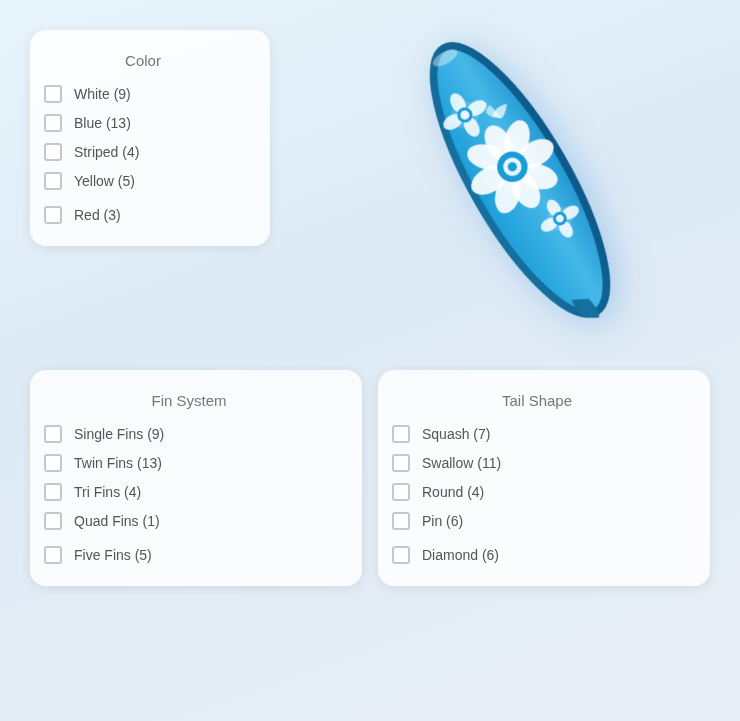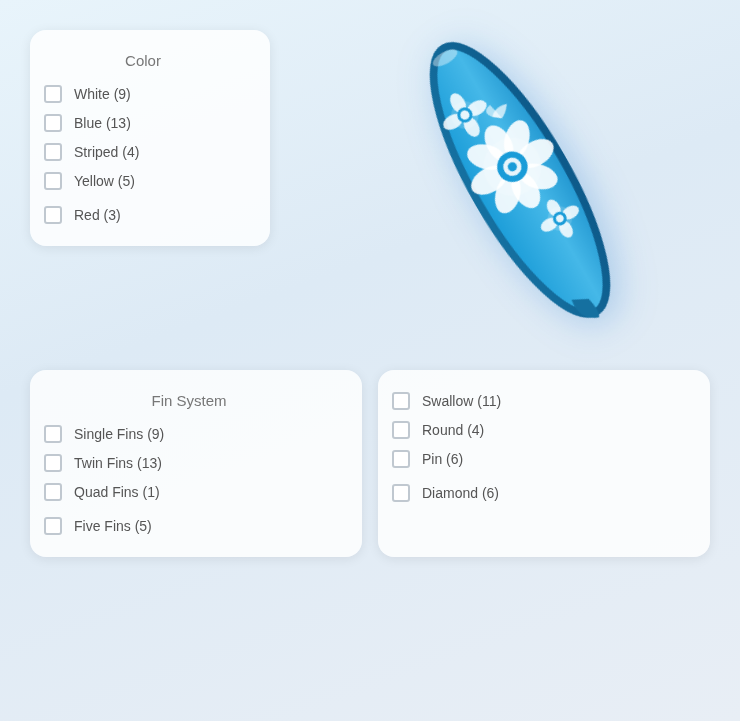--- a/index.html
+++ b/index.html
@@ -197,33 +197,42 @@
         <div class="filter-item">
           <div class="checkbox"></div>
           <span class="filter-label">Single Fins  (9)</span>
         </div>
         <div class="filter-item">
           <div class="checkbox"></div>
           <span class="filter-label">Twin Fins  (13)</span>
         </div>
         <div class="filter-item">
           <div class="checkbox"></div>
+          <span class="filter-label">Tri Fins  (4)</span>
+        </div>
+        <div class="filter-item">
+          <div class="checkbox"></div>
           <span class="filter-label">Quad Fins  (1)</span>
         </div>
         <div class="filter-item">
           <div class="checkbox"></div>
           <span class="filter-label">Five Fins  (5)</span>
         </div>
       </div>
   </div>
 
   <div class="card bottom-card">
+    <div class="card-title">Tail Shape</div>
     <div id="tail-items">
         <div class="filter-item">
           <div class="checkbox"></div>
+          <span class="filter-label">Squash  (7)</span>
+        </div>
+        <div class="filter-item">
+          <div class="checkbox"></div>
           <span class="filter-label">Swallow  (11)</span>
         </div>
         <div class="filter-item">
           <div class="checkbox"></div>
           <span class="filter-label">Round  (4)</span>
         </div>
         <div class="filter-item">
           <div class="checkbox"></div>
           <span class="filter-label">Pin  (6)</span>
         </div>

